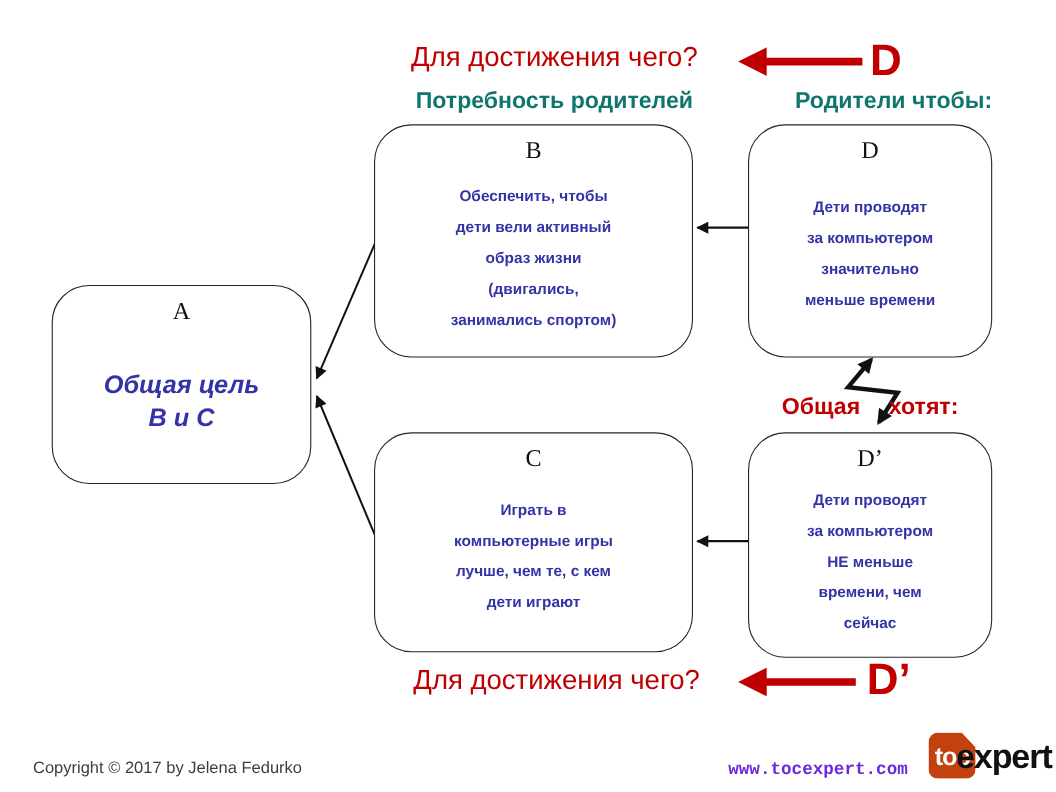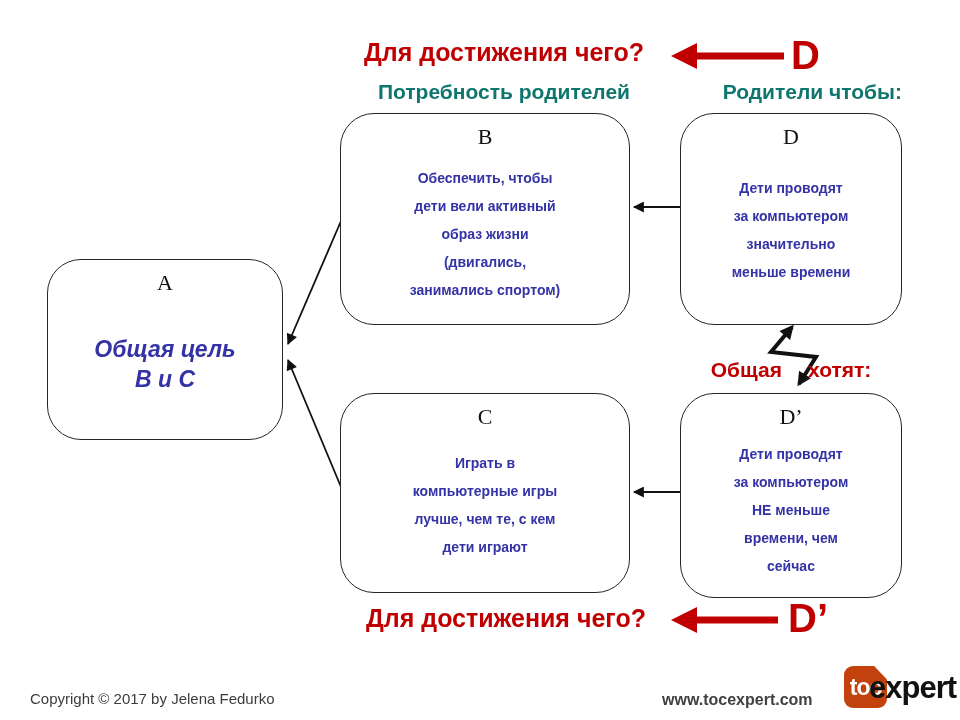--- a/index.html
+++ b/index.html
@@ -1,21 +1,21 @@
 <!DOCTYPE html>
 <html><head>
 <meta charset="utf-8">
 <style>
   html,body { margin:0; padding:0; background:#fff; }
   .canvas {
     position:relative; width:960px; height:720px; background:#ffffff;
     font-family:"Liberation Sans", sans-serif; overflow:hidden;
   }
   .red-q {
-    position:absolute; color:#C00000; font-weight:bold; font-size:25px;
+    position:absolute; color:#C00000; font-weight:normal; font-size:25px;
     text-align:center; letter-spacing:0px; white-space:nowrap;
   }
   .red-label {
     position:absolute; color:#0f766e; font-weight:bold; font-size:21px;
     text-align:right; white-space:nowrap;
   }
   .big-letter {
     position:absolute; color:#C00000; font-weight:bold; font-size:40px;
     line-height:1; white-space:nowrap;
   }
@@ -36,22 +36,22 @@
   .node-body.italic { font-style:italic; font-size:23px; line-height:30px; }
   .overlay { position:absolute; left:0; top:0; pointer-events:none; }
   .want-split {
     position:absolute; display:flex; justify-content:center; gap:26px;
     color:#C00000; font-weight:bold; font-size:21px; white-space:nowrap;
   }
   .copyright {
     position:absolute; left:2px; top:690px; font-size:15px; color:#3d3d3d;margin-left:28px;
   }
   .website {
-    position:absolute; left:662px; top:691px; font-family:Liberation Sans, sans-serif;
-    font-weight:bold; font-size:16px; color:#404040;
+    position:absolute; left:662px; top:691px; font-family:Liberation Mono, monospace;
+    font-weight:bold; font-size:16px; color:#6d28d9;
   }
   .logo-box {
     position:absolute; left:822px; top:666px; width:43px; height:42px;
     background:#c2410c; border-radius:9px;
     clip-path:polygon(0 0, 70% 0, 100% 32%, 100% 100%, 0 100%);
     display:flex; align-items:center; justify-content:center;margin-left:22px;
   }
   .logo-toc { color:#fff; font-weight:bold; font-size:23px; letter-spacing:-1px; }
   .logo-expert {
     position:absolute; left:869px; top:670px; color:#111; font-weight:bold;

